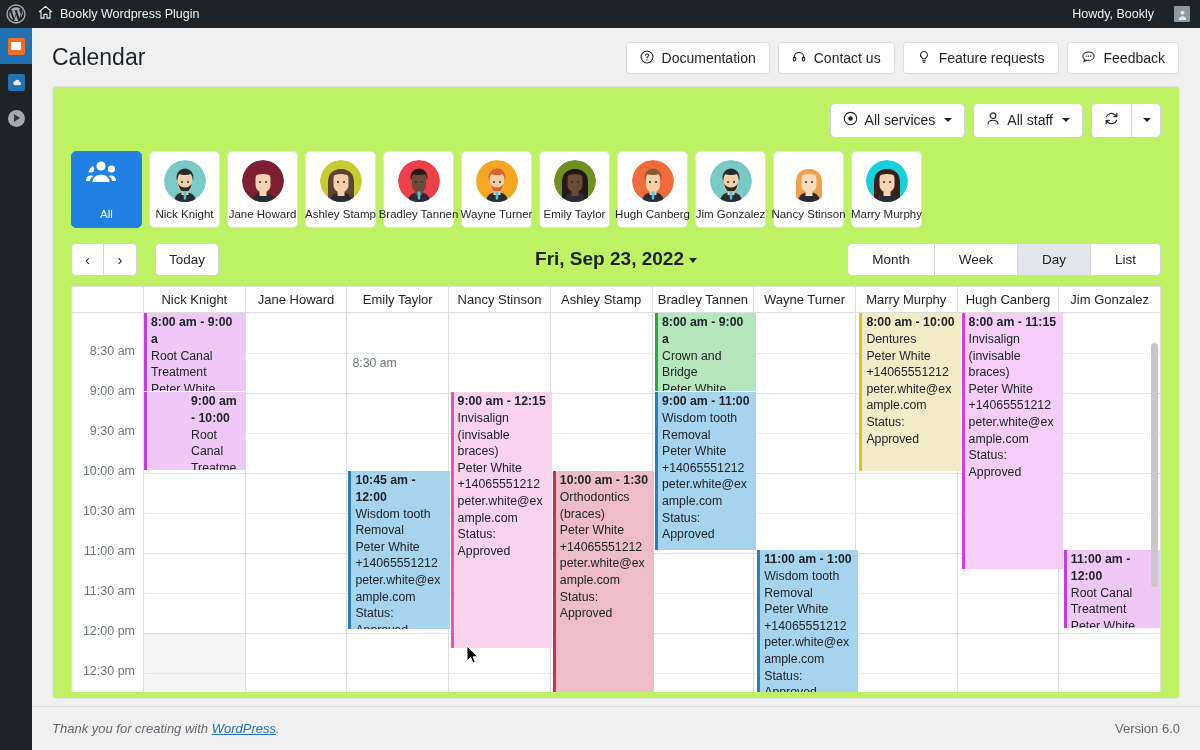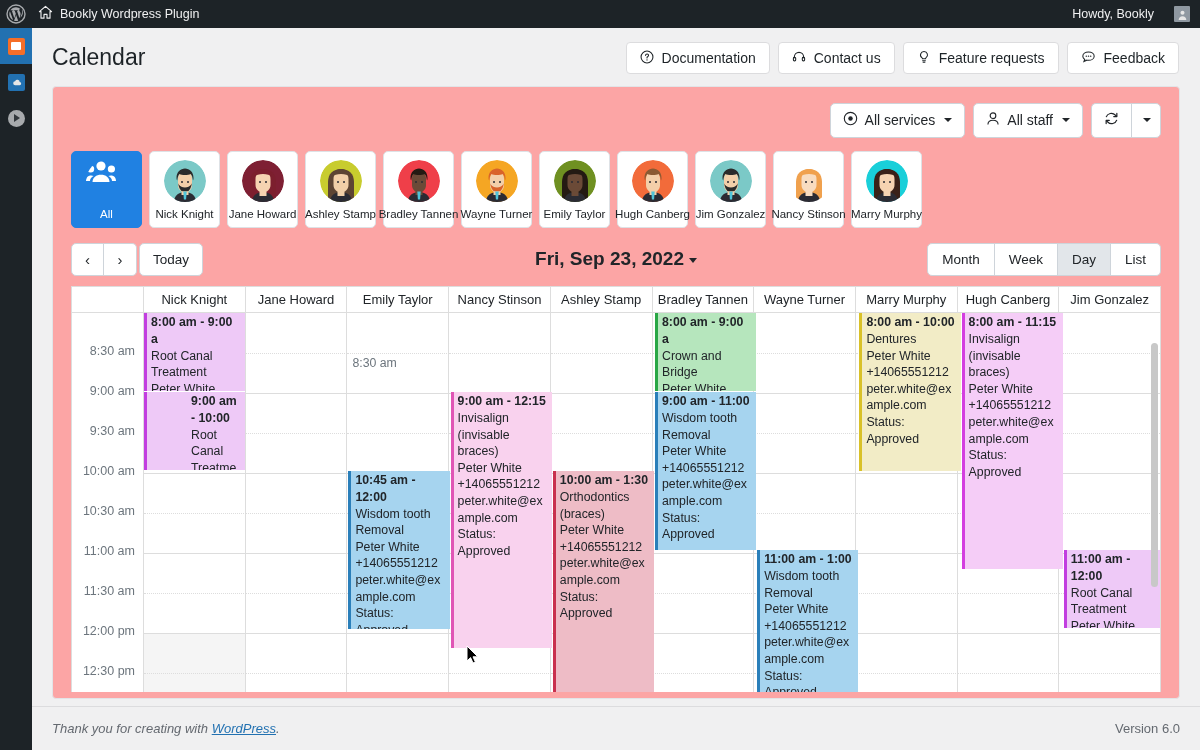--- a/index.html
+++ b/index.html
@@ -74,21 +74,21 @@
   .topbar .btns { margin-left: auto; display: flex; gap: 8px; justify-content: space-between; }
   .wbtn {
     background: #fff; border: 1px solid #dcdcde; border-radius: 4px;
     padding: 7px 13px; font-size: 14px; color: #1d2327;
     display: flex; align-items: center; gap: 8px; line-height: 1;
     cursor: pointer; white-space: nowrap;
   }
 
   
   .card {
-    background: #fca5a5; border: 1px solid #e2e4e7; border-radius: 4px;
+    background: #bef264; border: 1px solid #e2e4e7; border-radius: 4px;
     margin: 0 20px; height: 613px; position: relative;
   }
   .card-inner { padding: 16px 18px 0 18px; }
 
   .filters-row { display: flex; justify-content: flex-end; gap: 8px; }
   .fbtn {
     background: #fff; border: 1px solid #ced4da; border-radius: 5px;
     padding: 7px 12px; font-size: 14px; color: #212529;
     display: flex; align-items: center; gap: 7px; line-height: 1.2; cursor: pointer;
   }
@@ -113,31 +113,31 @@
   .nav-row { display: flex; align-items: center; margin-top: 14px; height: 34px; }
   .navgrp { display: flex; }
   .navbtn {
     background: #fff; border: 1px solid #ced4da; width: 33px; height: 33px;
     display:flex; align-items:center; justify-content:center; font-size: 15px; color:#212529; cursor: pointer;
   }
   .navbtn:first-child { border-radius: 5px 0 0 5px; }
   .navbtn:last-child { border-radius: 0 5px 5px 0; border-left: none; }
   .todaybtn {
     background:#fff; border:1px solid #ced4da; border-radius:5px; height:33px;
-    padding: 0 13px; margin-left: 2px; font-size: 13.5px; color:#212529; display:flex;align-items:center; cursor:pointer;
+    padding: 0 13px; margin-left: 18px; font-size: 13.5px; color:#212529; display:flex;align-items:center; cursor:pointer;
   }
   .cal-title {
     position: absolute; left: 0; right: 0; text-align: center;
     font-size: 19px; font-weight: bold; color: #212529; pointer-events: none;
   }
   .cal-title .caret { display:inline-block; border-style:solid; border-width:5px 4px 0 4px; border-color:#212529 transparent transparent transparent; width:0;height:0; margin-left:5px; vertical-align: middle;}
   .viewgrp { margin-left: auto; display: flex; z-index: 2;}
   .viewbtn {
     background:#fff; border:1px solid #ced4da; border-left: none; height:33px;
-    padding: 0 14px; font-size: 13.5px; color: #212529; display:flex;align-items:center; cursor:pointer;
+    padding: 0 24px; font-size: 13.5px; color: #212529; display:flex;align-items:center; cursor:pointer;
   }
   .viewbtn:first-child { border-left: 1px solid #ced4da; border-radius: 5px 0 0 5px;}
   .viewbtn:last-child { border-radius: 0 5px 5px 0;}
   .viewbtn.active { background: #e2e6ea; }
 
   
   .calwrap {
     margin: 10px 0 0 0; border: 1px solid #ddd; border-bottom: none;
     height: 406px; overflow: hidden; position: relative; background:#fff;
   }

